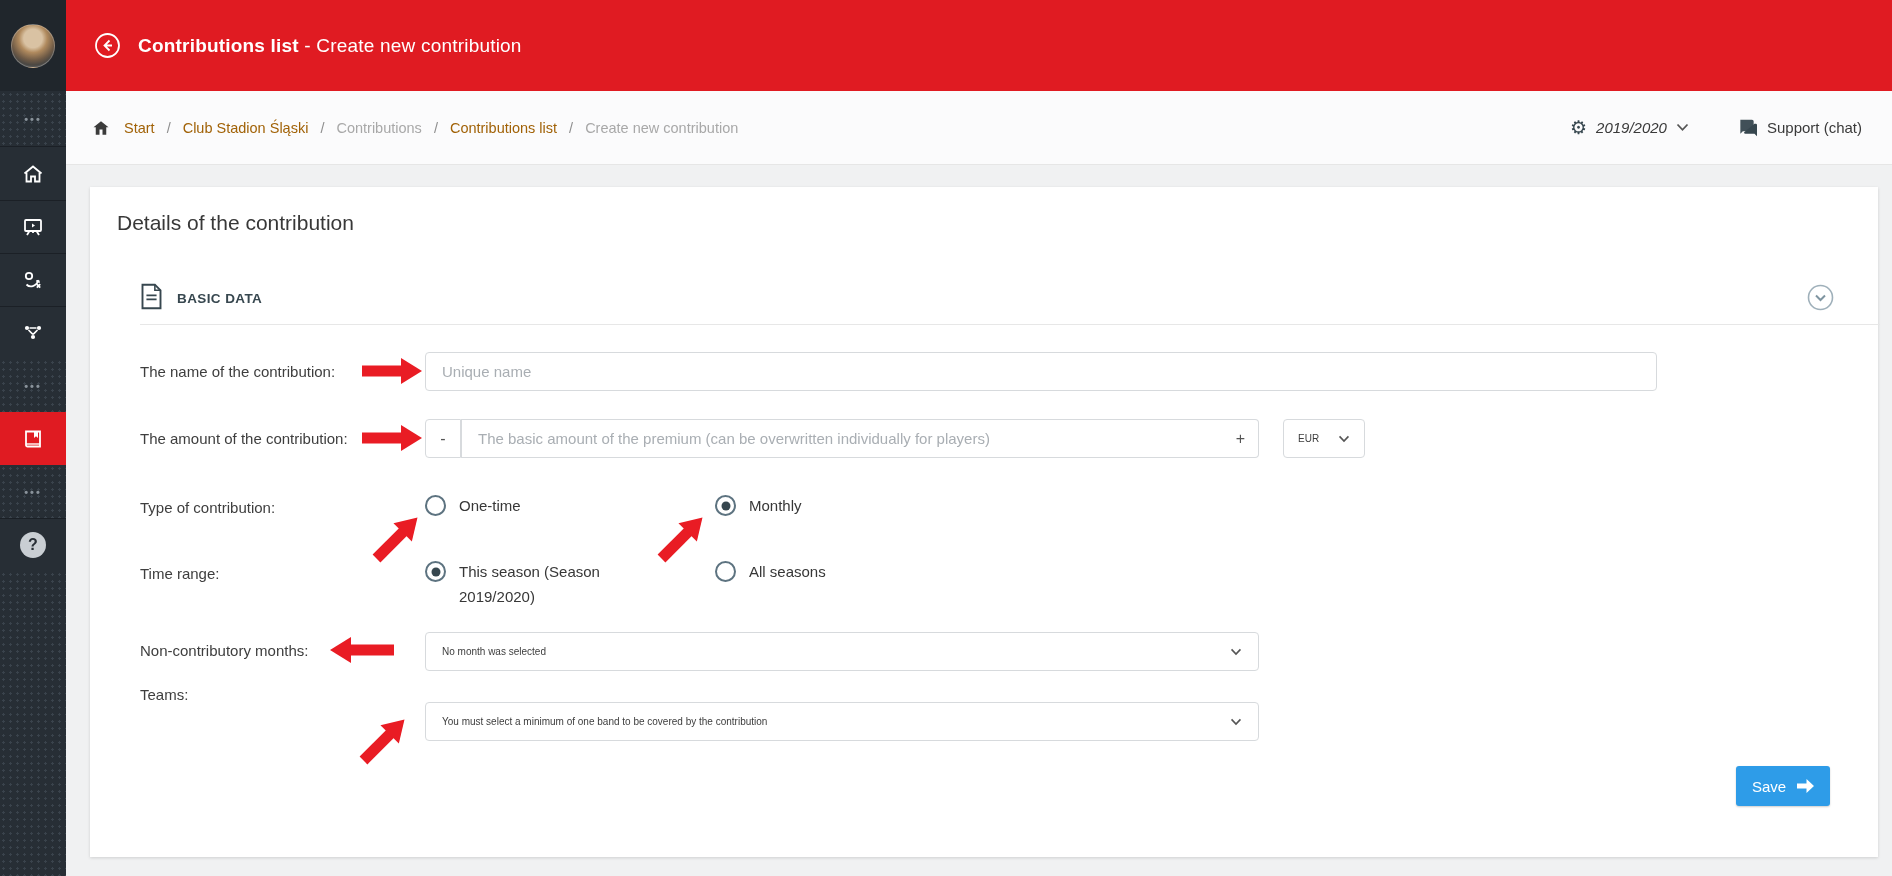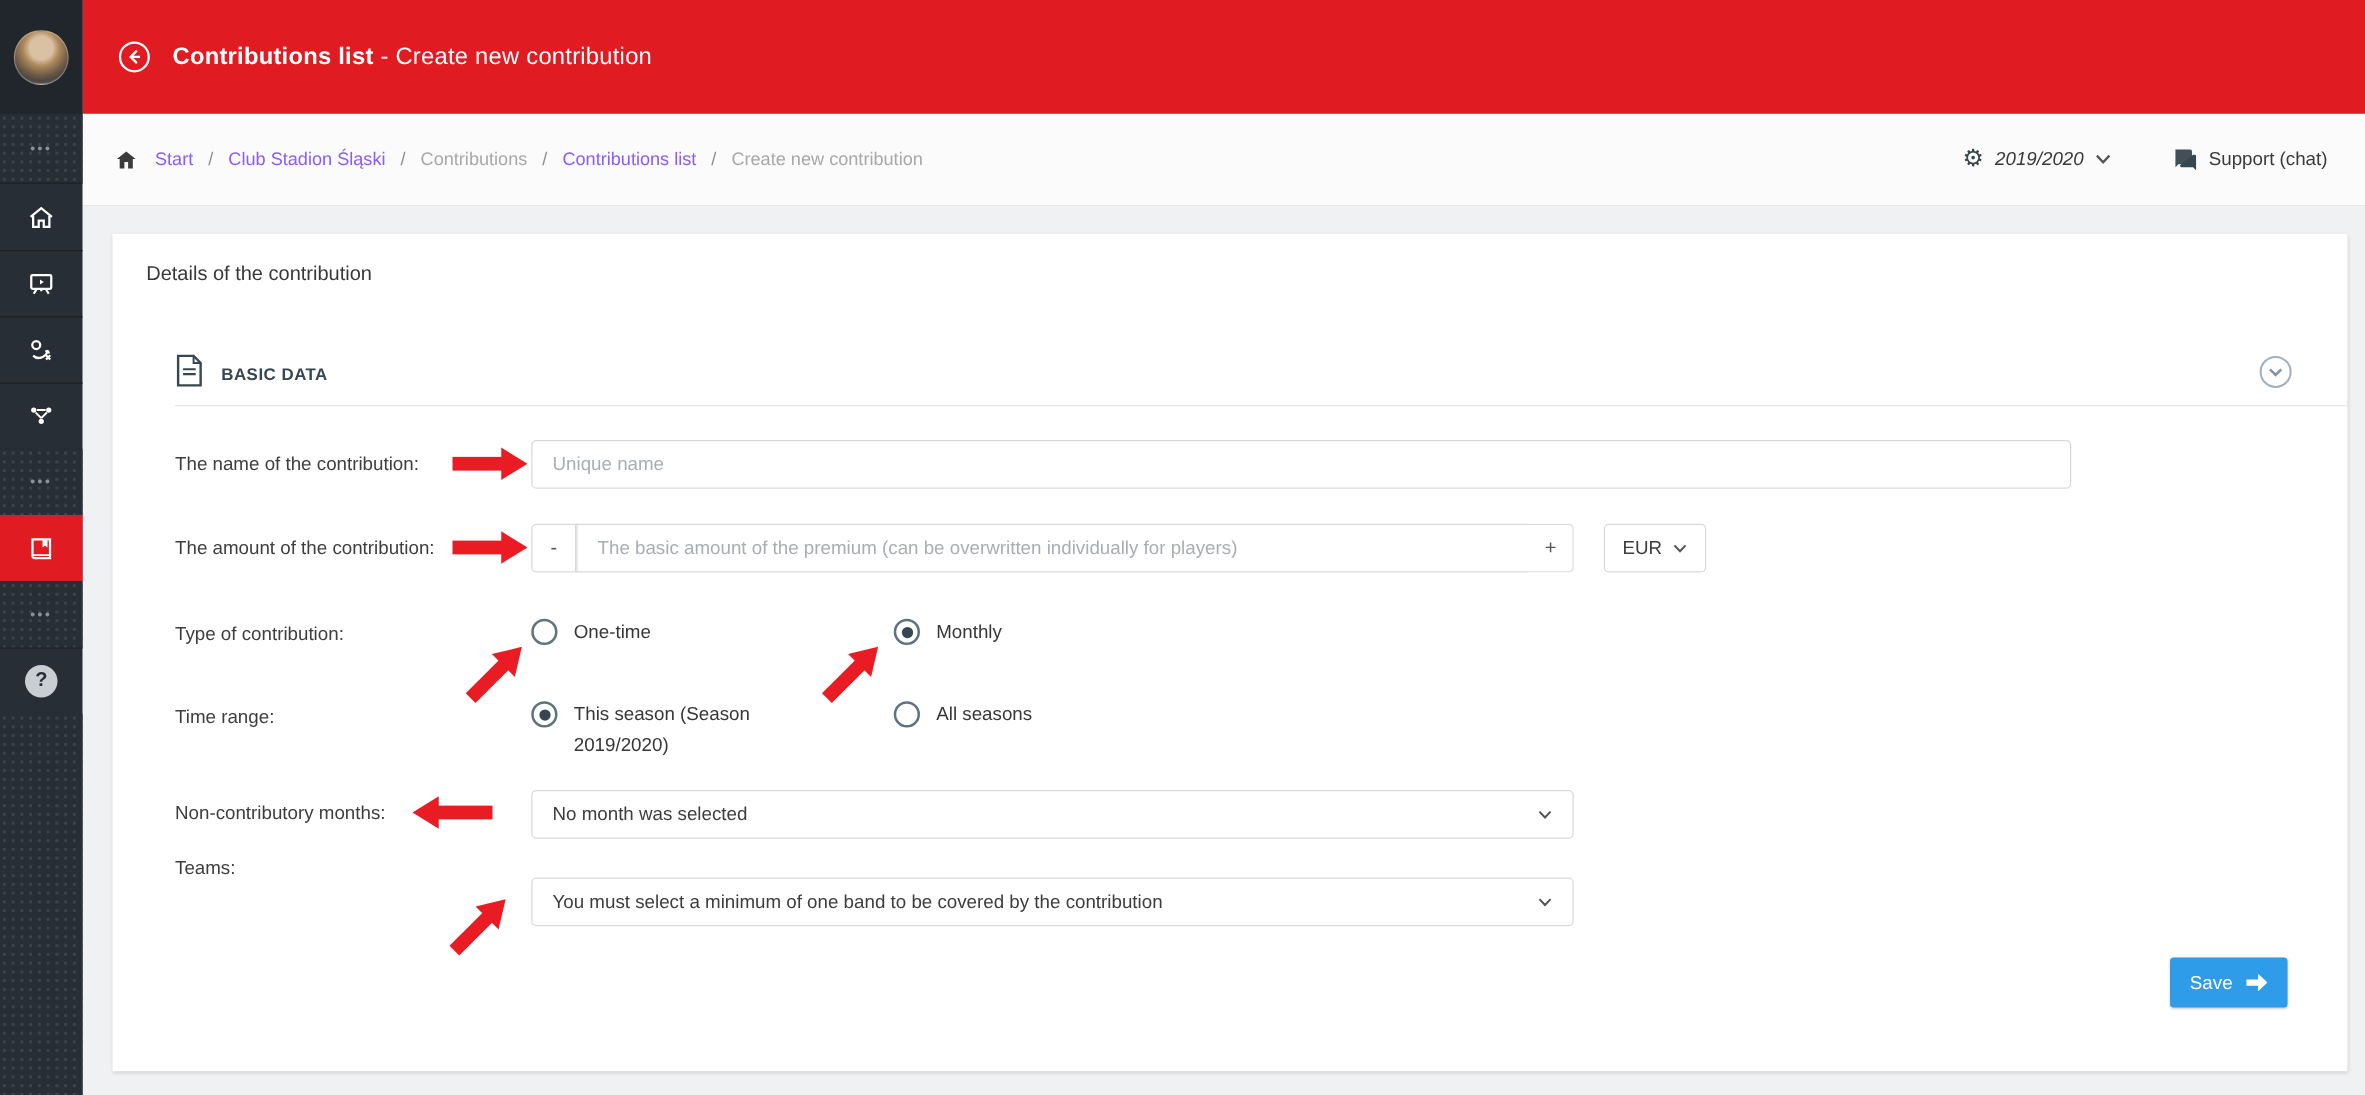--- a/index.html
+++ b/index.html
@@ -41,36 +41,36 @@
   .topbar-title { color:#fff; font-size:19px; letter-spacing:.2px; }
   .topbar-title .bold { font-weight:bold; }
 
   
   .crumbbar {
     position:absolute; left:66px; top:91px; width:1826px; height:74px; background:#fbfbfc;
     border-bottom:1px solid #e6e6e6; display:flex; align-items:center; padding:0 30px 0 26px;
     font-size:14.5px; z-index:3;
   }
   .crumbs { display:flex; align-items:center; gap:12px; }
-  .crumb { color:#8b5cf6; cursor:pointer; white-space:nowrap; }
+  .crumb { color:#a16207; cursor:pointer; white-space:nowrap; }
   .crumb.muted { color:#a8a8a8; cursor:default; }
   .crumb-sep { color:#8f8f8f; }
   .crumb-home { display:flex; align-items:center; margin-right:2px; }
   .bar-right { margin-left:auto; display:flex; align-items:center; gap:10px; }
   .season-group { display:flex; align-items:center; gap:9px; cursor:pointer; margin-right:38px; }
   .season-label { font-size:15px; color:#3a3a3a;font-style:italic; }
   .support-group { display:flex; align-items:center; gap:10px; cursor:pointer; }
   .support-label { font-size:15px; color:#3a3a3a; }
 
   
   .card {
     position:absolute; left:90px; top:187px; width:1788px; height:670px; background:#fff;
     box-shadow:0 1px 3px rgba(0,0,0,.14); z-index:2;
   }
-  .card-title { position:absolute; left:27px; top:24px; font-size:16px; color:#383838; }
+  .card-title { position:absolute; left:27px; top:24px; font-size:21px; color:#383838; }
 
   .section-head { position:absolute; left:50px; top:96px; display:flex; align-items:center; gap:14px; }
   .section-title { font-size:13.5px; font-weight:bold; letter-spacing:.4px; color:#37474f; }
   .collapse-btn { position:absolute; left:1717px; top:97px; cursor:pointer; }
   .section-divider { position:absolute; left:50px; top:137px; width:1740px; border-top:1px solid #e7e7e7; }
 
   .f-label { position:absolute; left:50px; font-size:15px; color:#3e3e3e; }
 
   .text-input {
     position:absolute; left:335px; height:39px; border:1px solid #d7dadd; border-radius:4px;
@@ -83,21 +83,21 @@
   .step-btn {
     width:36px; border:1px solid #d7dadd; background:#fff; font-size:16px; color:#555;
     cursor:pointer; font-family:"Liberation Sans", sans-serif;
   }
   .step-btn.minus { border-radius:4px 0 0 4px; }
   .step-btn.plus  { border-radius:0 4px 4px 0; border-left:none; }
   .stepper .text-input { position:static; flex:1; border-radius:0; border-right:none; }
 
   .select-box {
     position:absolute; height:39px; border:1px solid #d7dadd; border-radius:4px; background:#fff;
-    display:flex; align-items:center; padding:0 16px; font-size:15px; color:#3d3d3d; cursor:pointer;text-align:right;
+    display:flex; align-items:center; padding:0 16px; font-size:10px; color:#3d3d3d; cursor:pointer;text-align:right;
   }
   .select-box .chev { margin-left:auto; }
   .eur-box { left:1193px; width:82px; justify-content:space-between; padding:0 14px; }
 
   .radio-opt { position:absolute; display:flex; gap:13px; cursor:pointer; }
   .radio-circle {
     flex:0 0 auto; width:21px; height:21px; border-radius:50%; border:2px solid #5d7380;
     position:relative; background:#fff; margin-top:-1px;
   }
   .radio-opt.checked .radio-circle::after {

